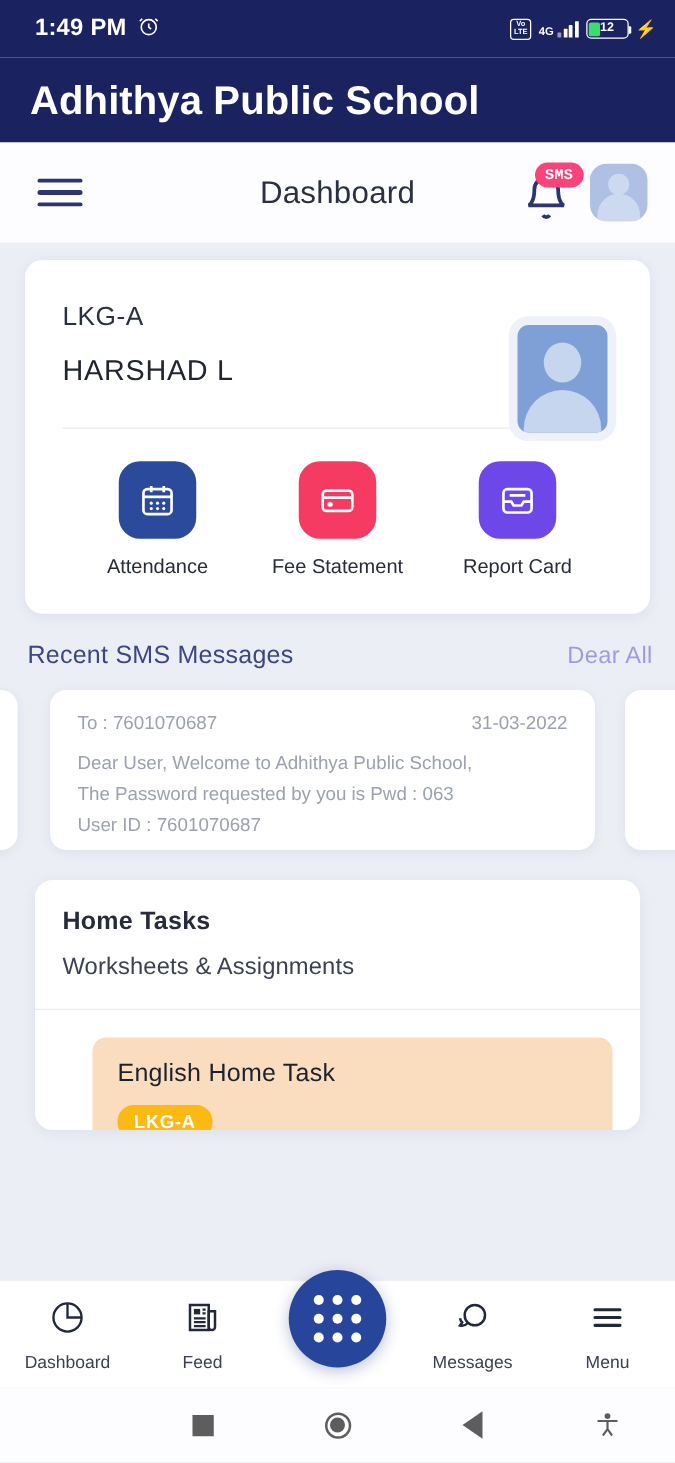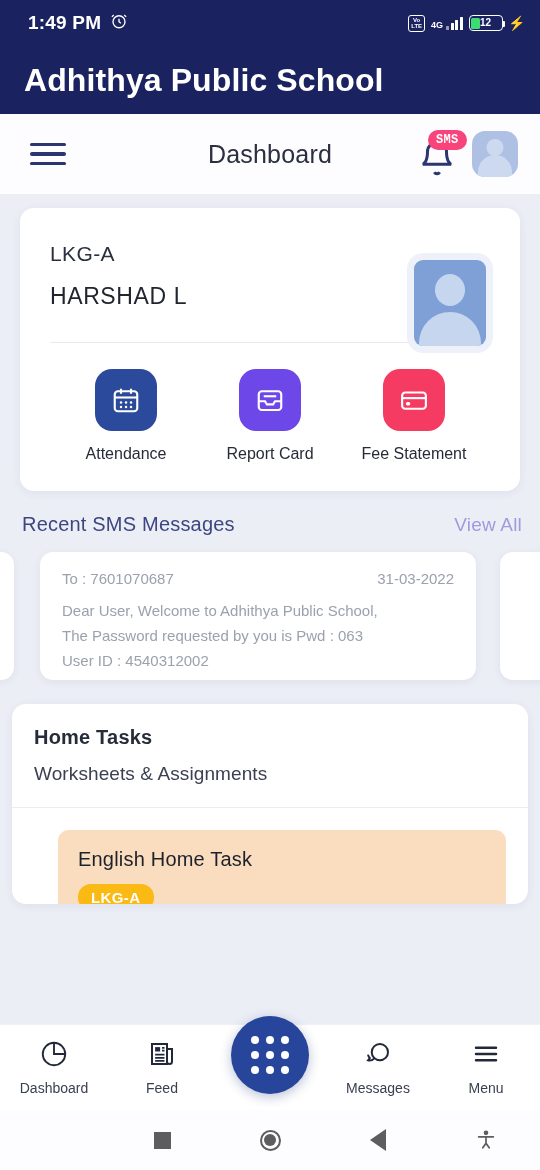--- a/index.html
+++ b/index.html
@@ -148,21 +148,21 @@
   .sms-peek-l { left:-36px; width:50px; }
   .sms-peek-r { left:500px; width:70px; }
   .sms-top { display:flex; justify-content:space-between; font-size:15px; color:#9ba1ad; }
   .sms-body {
     margin-top:11px; font-size:15px; color:#9ba1ad;
     line-height:25px; text-align:justify;
   }
   .sms-body .lastline { text-align:left; }
 
   
-  .ht-card { margin:24px 12px 0; padding:22px 22px 0; overflow:hidden; height:200px;}
+  .ht-card { margin:24px 28px 0; padding:22px 22px 0; overflow:hidden; height:200px;}
   .ht-title { font-size:20px; color:#272c3a; font-weight:bold; letter-spacing:.2px; }
   .ht-sub { font-size:19px; color:#3b4152; margin-top:14px; letter-spacing:.1px; }
   .ht-rule { height:1px; background:#ebedf2; margin:22px -22px 0; }
 
   .task {
     margin:22px 0 0 24px; background:#fadcbe; border-radius:11px;
     padding:18px 20px 20px;
   }
   .task-t { font-size:20px; color:#1d212b; letter-spacing:.2px; }
   .task-chip {
@@ -292,60 +292,60 @@
             <circle cx="16" cy="14" r="1" fill="#fff" stroke="none"></circle>
             <circle cx="8" cy="17.5" r="1" fill="#fff" stroke="none"></circle>
             <circle cx="12" cy="17.5" r="1" fill="#fff" stroke="none"></circle>
             <circle cx="16" cy="17.5" r="1" fill="#fff" stroke="none"></circle>
           </svg>
         </div>
         <div class="tile-lb">Attendance</div>
       </div>
 
       <div class="tile">
+        <div class="tile-ic" style="background:#f63b62">
+          <svg width="30" height="30" viewBox="0 0 24 24" fill="none" stroke="#fff" stroke-width="1.7">
+            <rect x="2.5" y="6" width="19" height="13" rx="2.5"></rect>
+            <path d="M2.5 10.5h19"></path>
+            <rect x="5.5" y="13.5" width="3.5" height="2.8" rx="1.3" fill="#fff" stroke="none"></rect>
+          </svg>
+        </div>
+        <div class="tile-lb">Fee Statement</div>
+      </div>
+
+      <div class="tile">
         <div class="tile-ic" style="background:#6e47e8">
           <svg width="30" height="30" viewBox="0 0 24 24" fill="none" stroke="#fff" stroke-width="1.7">
             <rect x="3" y="5" width="18" height="15" rx="2.5"></rect>
             <path d="M3 13h5l1.5 2.5h5L16 13h5"></path>
             <path d="M7 9h10"></path>
           </svg>
         </div>
         <div class="tile-lb">Report Card</div>
       </div>
-
-      <div class="tile">
-        <div class="tile-ic" style="background:#f63b62">
-          <svg width="30" height="30" viewBox="0 0 24 24" fill="none" stroke="#fff" stroke-width="1.7">
-            <rect x="2.5" y="6" width="19" height="13" rx="2.5"></rect>
-            <path d="M2.5 10.5h19"></path>
-            <rect x="5.5" y="13.5" width="3.5" height="2.8" rx="1.3" fill="#fff" stroke="none"></rect>
-          </svg>
-        </div>
-        <div class="tile-lb">Fee Statement</div>
-      </div>
     </div>
   </div>
 
   <div class="sec-head">
     <span class="sec-title">Recent SMS Messages</span>
-    <span class="sec-link">View All</span>
+    <span class="sec-link">Dear All</span>
   </div>
 
   <div class="sms-rail">
     <div class="sms-card sms-peek-l"></div>
     <div class="sms-card sms-peek-r"></div>
     <div class="sms-card sms-main">
       <div class="sms-top">
         <span>To : 7601070687</span>
         <span>31-03-2022</span>
       </div>
       <div class="sms-body">
         <div>Dear User, Welcome to Adhithya Public School,</div>
         <div>The Password requested by you is Pwd : 063</div>
-        <div class="lastline">User ID : 4540312002</div>
+        <div class="lastline">User ID : 7601070687</div>
       </div>
     </div>
   </div>
 
   <div class="card ht-card">
     <div class="ht-title">Home Tasks</div>
     <div class="ht-sub">Worksheets &amp; Assignments</div>
     <div class="ht-rule"></div>
 
     <div class="task">

